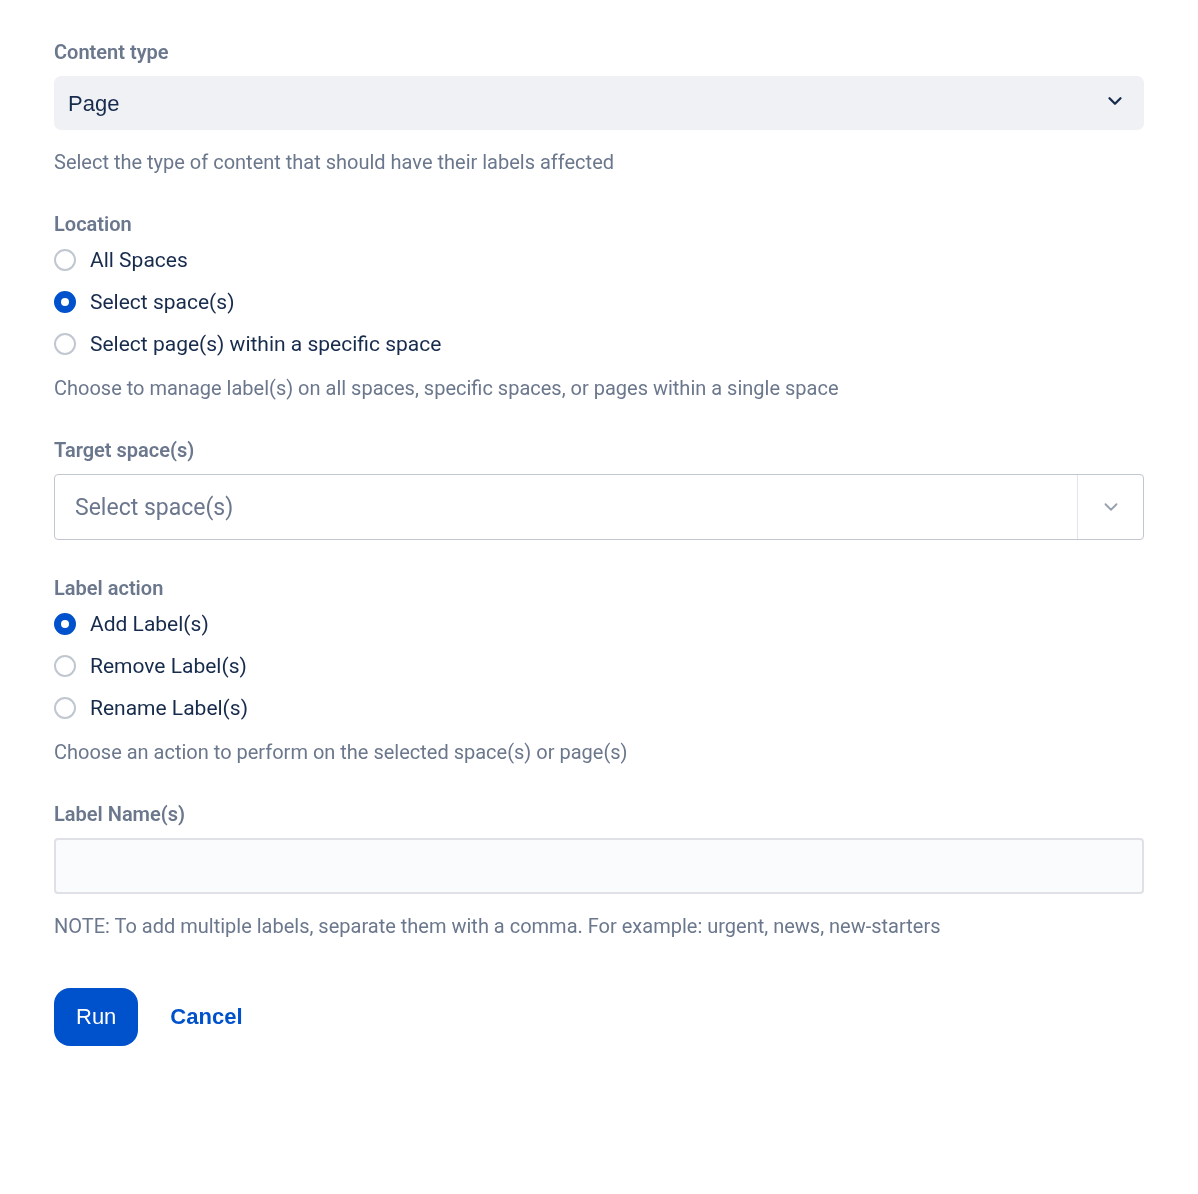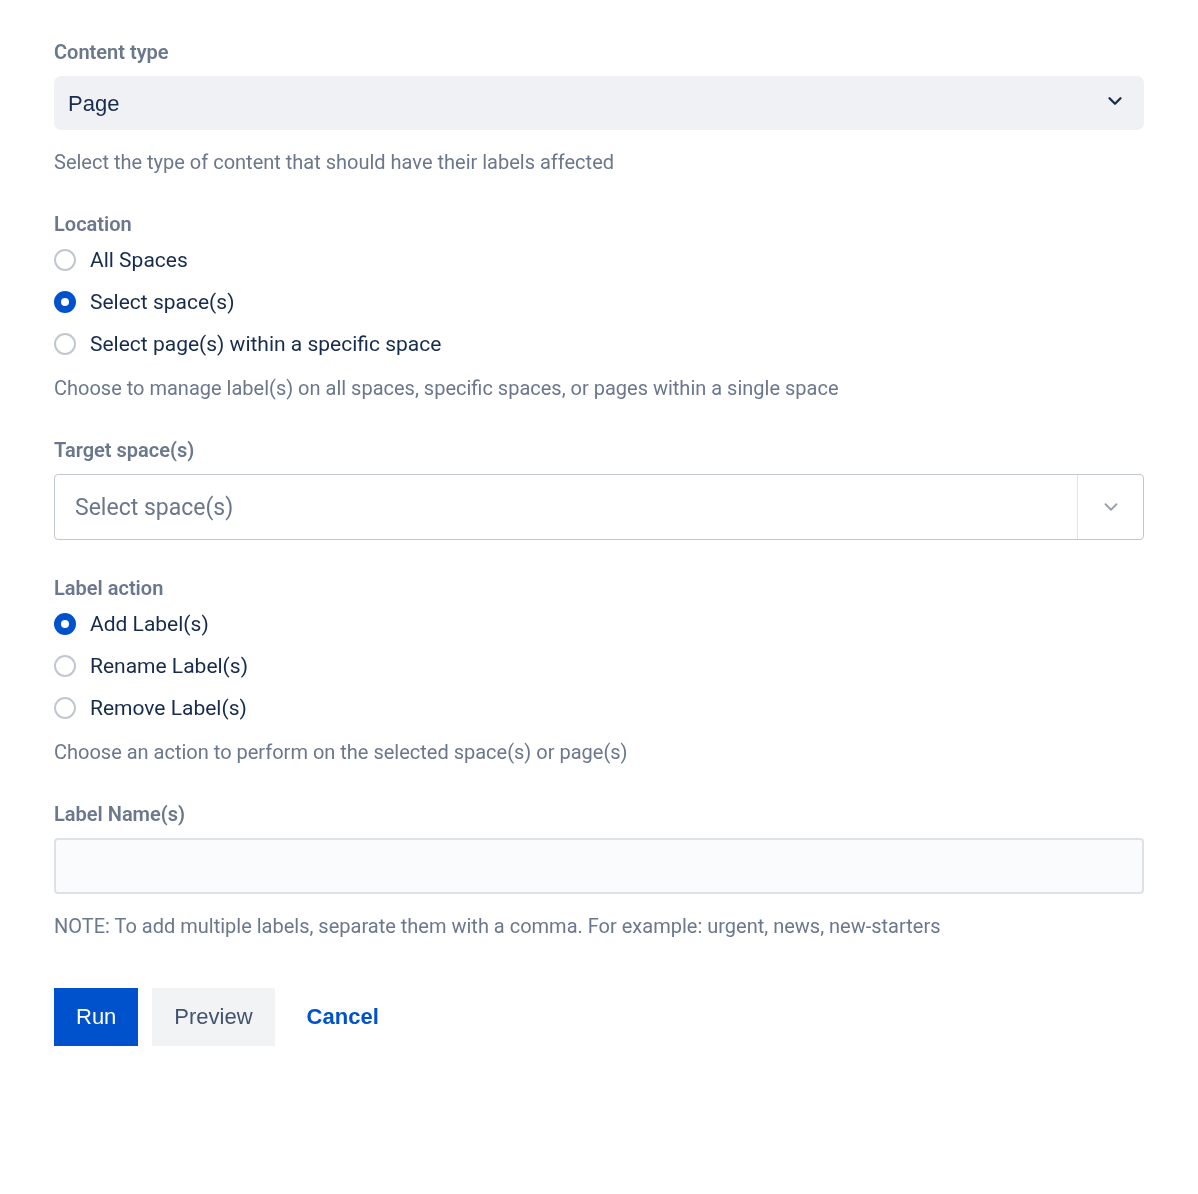--- a/index.html
+++ b/index.html
@@ -118,21 +118,21 @@
     .actions-row {
       display: flex;
       align-items: center;
       gap: 14px;
       margin-top: 48px;
     }
     .btn {
       height: 58px;
       padding: 0 22px;
       border: none;
-      border-radius: 0;
+      border-radius: 16px;
       font-size: 22px;
       font-weight: 500;
       cursor: pointer;
     }
     .btn-primary { background: #0052cc; color: #fff; }
     .btn-secondary { background: #f2f3f5; color: #42526e; }
     .btn-link {
       background: transparent;
       color: #0052cc;
       padding: 0 18px;
@@ -190,33 +190,32 @@
 
 <div class="field-group">
   <label class="field-label">Label action</label>
   <div class="radio-group">
     <div class="radio-item">
       <span class="radio-circle selected"></span>
       <span class="radio-label">Add Label(s)</span>
     </div>
     <div class="radio-item">
       <span class="radio-circle"></span>
+      <span class="radio-label">Remove Label(s)</span>
+    </div>
+    <div class="radio-item">
+      <span class="radio-circle"></span>
       <span class="radio-label">Rename Label(s)</span>
-    </div>
-    <div class="radio-item">
-      <span class="radio-circle"></span>
-      <span class="radio-label">Remove Label(s)</span>
     </div>
   </div>
   <div class="help-text">Choose an action to perform on the selected space(s) or page(s)</div>
 </div>
 
 <div class="field-group">
   <label class="field-label">Label Name(s)</label>
   <input type="text" class="text-input" value="" style="">
   <div class="help-text">NOTE: To add multiple labels, separate them with a comma. For example: urgent, news, new-starters</div>
 </div>
 
 <div class="actions-row">
   <button class="btn btn-primary">Run</button>
-  <button class="btn btn-secondary">Preview</button>
   <button class="btn btn-link">Cancel</button>
 </div>
 
 </body></html>

